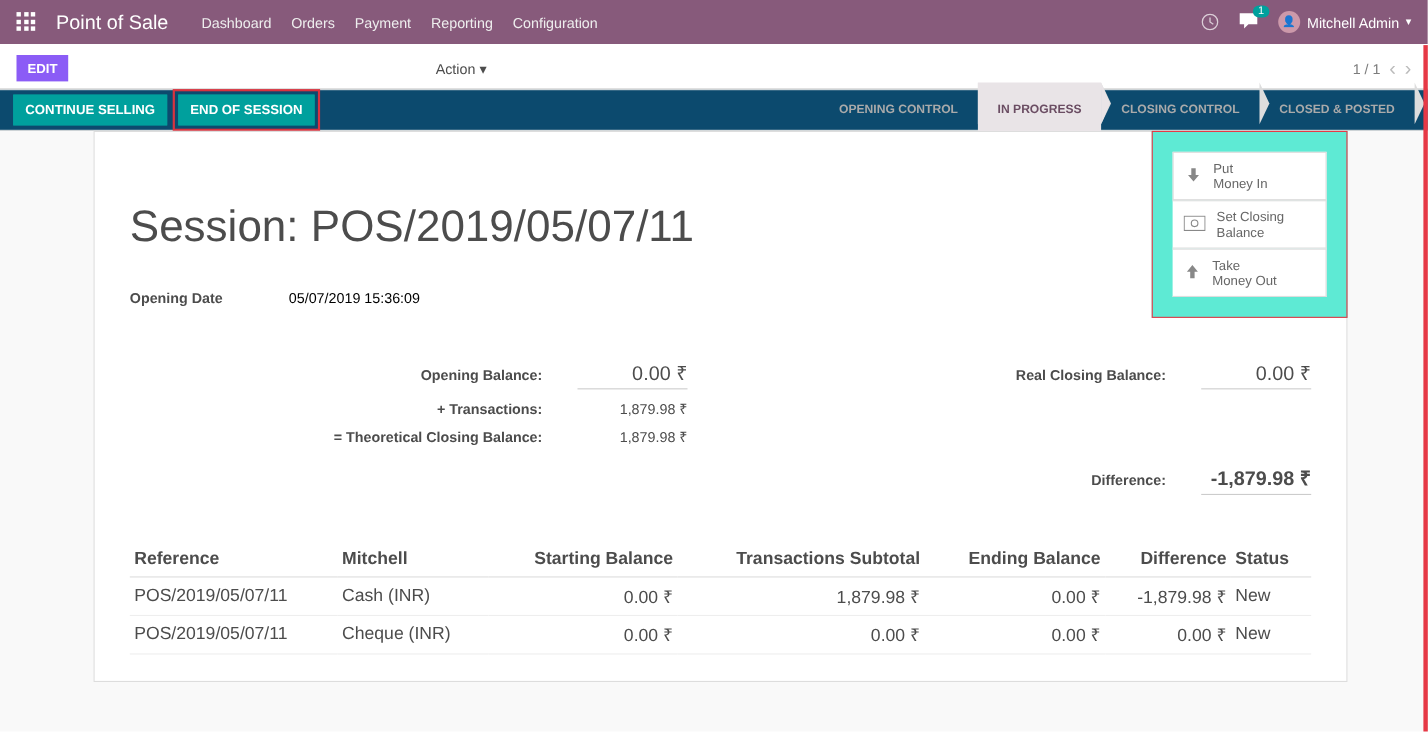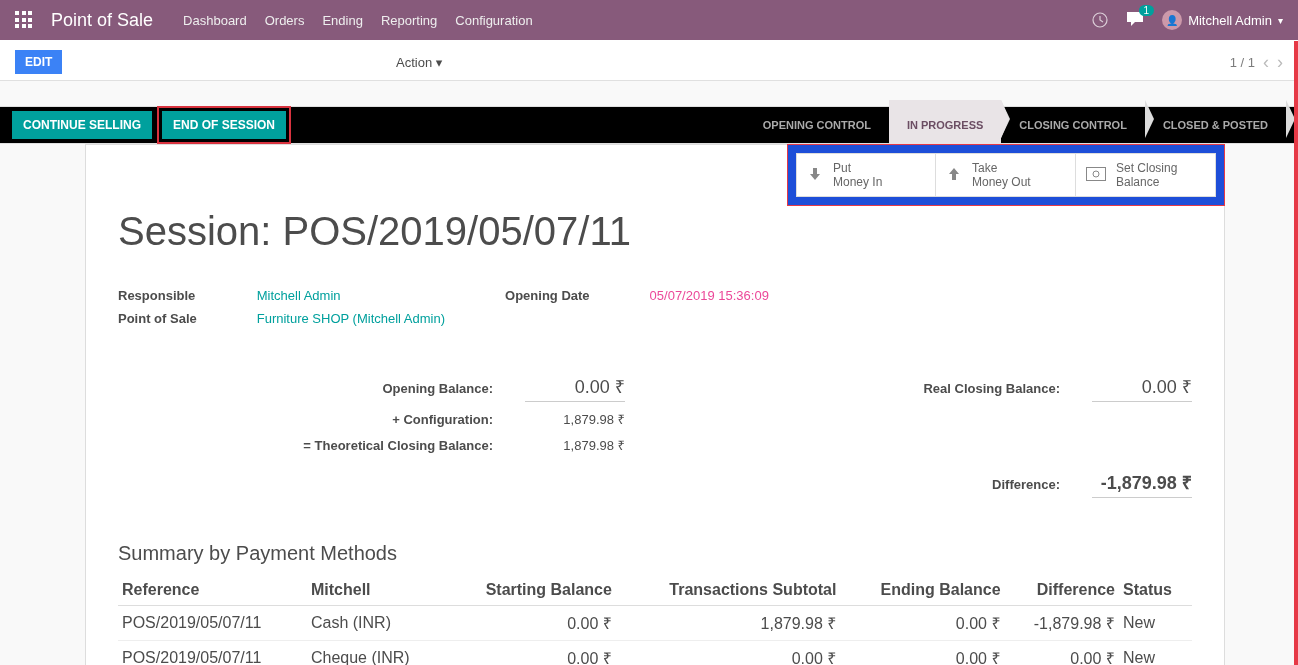--- a/index.html
+++ b/index.html
@@ -15,49 +15,49 @@
 .chat-bubble-svg { fill: #fff; }
 .badge { background: #00a09d; color: #fff; font-size: 10px; border-radius: 8px; padding: 0 5px; position: absolute; top: -6px; right: -10px; }
 .user { display: flex; align-items: center; gap: 6px; cursor: pointer; font-size: 13px; }
 .avatar { width: 20px; height: 20px; border-radius: 50%; background: #c9a; display:flex; align-items:center; justify-content:center; font-size:10px;}
 .caret-down { font-size: 10px; }
 
 .control-panel { background: #fff; padding: 10px 15px 0 15px; border-bottom: 1px solid #e0e0e0; }
 .breadcrumb { font-size: 18px; color: #7c7c7c; margin-bottom: 8px; }
 .breadcrumb .root { color: #00a09d; cursor: pointer; }
 .cp-row { display: flex; align-items: center; margin-bottom: 6px; }
-.btn-edit { background: #3b82f6; color: #fff; border: none; padding: 5px 10px; font-size: 12px; font-weight: 600; cursor: pointer; }
+.btn-edit { background: #8b5cf6; color: #fff; border: none; padding: 5px 10px; font-size: 12px; font-weight: 600; cursor: pointer; }
 .action-dropdown { margin: 0 auto; position: relative; left: -40px; cursor: pointer; font-size: 13px; color: #4c4c4c; }
 .pager { margin-left: auto; display: flex; align-items: center; gap: 8px; color: #7c7c7c; font-size: 13px; }
 .pager .arrow { cursor: pointer; font-size: 18px; color: #bbb; }
 
-.status-row { display: flex; background: #000000; border-top: 1px solid #e0e0e0; border-bottom: 1px solid #e0e0e0; padding: 0 12px; align-items: stretch; height: 38px; margin-top: 25px; }
+.status-row { display: flex; background: #0c4a6e; border-top: 1px solid #e0e0e0; border-bottom: 1px solid #e0e0e0; padding: 0 12px; align-items: stretch; height: 38px; }
 .status-buttons { display: flex; gap: 8px; align-items: center; }
 .btn-primary { background: #00a09d; color: #fff; border: 1px solid #00a09d; padding: 6px 10px; font-size: 12px; font-weight: 600; cursor: pointer; }
 .end-session-highlight { outline: 2px solid #d9333f; outline-offset: 1px; padding: 2px; display:inline-block;}
 .status-stages { margin-left: auto; display: flex; align-items: center; }
 .stage { padding: 0 18px; font-size: 11px; font-weight: 600; color: #aaa; height: 50px; display: flex; align-items: center; position: relative; cursor: pointer; }
 .stage.active { color: #6b4d63; background: #e9e4e7; }
 .stage::after { content:''; position:absolute; right:-8px; top:0; width:0; height:0; border-top:19px solid transparent; border-bottom:19px solid transparent; border-left:8px solid transparent; z-index:1;}
 .stage.active::after { border-left-color: #e9e4e7; }
 .stage::before { content:''; position:absolute; right:-9px; top:0; width:0; height:0; border-top:19px solid transparent; border-bottom:19px solid transparent; border-left:9px solid #ddd; z-index:0;}
 
 .sheet-wrap { padding: 0 15px 30px 85px; }
 .sheet { background: #fff; border: 1px solid #ddd; margin-top: 0; padding: 24px 32px; max-width: 1140px; position: relative; }
-.button-box { position: absolute; top: -1px; right: -1px; display: flex; border: 1px solid #e63946; padding: 8px; background:#1d4ed8;}
+.button-box { position: absolute; top: -1px; right: -1px; display: flex; border: 1px solid #e63946; padding: 18px; background:#5eead4;flex-direction:column;}
 .stat-btn { border: 1px solid #ddd; border-left: none; width: 140px; height: 44px; display: flex; align-items: center; gap: 10px; padding: 0 10px; cursor: pointer; background: #fff;}
 .stat-btn:first-child { border-left: 1px solid #ddd; }
 .stat-btn .icon { color: #888; }
 .stat-btn .label { font-size: 12px; color: #666; line-height: 1.2; }
 h1.title { font-size: 40px; font-weight: 400; color: #4c4c4c; margin-top: 40px; margin-bottom: 30px; }
 .info-grid { display: flex; gap: 60px; margin-bottom: 40px; }
 .info-col { display: table; }
 .info-row { display: table-row; }
 .info-label { display: table-cell; font-weight: 700; font-size: 13px; padding: 4px 60px 4px 0; color: #4c4c4c; }
-.info-value { display: table-cell; font-size: 13px; color: #ec4899; }
+.info-value { display: table-cell; font-size: 13px; color: #000000; }
 .info-value.link { color: #00a09d; cursor: pointer; }
 
 .balance-section { display: flex; gap: 60px; margin-bottom: 40px; }
 .balance-left { flex: 1; }
 .balance-right { flex: 1; }
 .bal-row { display: flex; justify-content: flex-end; align-items: baseline; gap: 32px; padding: 4px 0; }
 .bal-row .lbl { font-weight: 700; font-size: 13px; text-align: right; }
 .bal-row .val { width: 100px; text-align: right; font-size: 13px; }
 .bal-row.big .val { font-size: 18px; font-weight: 500; border-bottom: 1px solid #ccc; padding-bottom: 3px;}
 .bal-row.diff .val { font-size: 18px; font-weight: 600; border-bottom: 1px solid #ccc; padding-bottom: 3px;}
@@ -82,21 +82,21 @@
         <span></span>
         <span></span>
         <span></span>
         <span></span>
         <span></span>
         <span></span>
     </div>
     <div class="brand">Point of Sale</div>
     <div class="nav-item">Dashboard</div>
     <div class="nav-item">Orders</div>
-    <div class="nav-item">Ending</div>
+    <div class="nav-item">Payment</div>
     <div class="nav-item">Reporting</div>
     <div class="nav-item">Configuration</div>
   </div>
   <div class="topbar-right">
     <svg width="16" height="16" viewBox="0 0 16 16" style="opacity:0.7; cursor:pointer;">
         <circle cx="8" cy="8" r="7" fill="none" stroke="#fff" stroke-width="1.2"></circle>
         <path d="M8 4v4l3 2" stroke="#fff" stroke-width="1.2" fill="none"></path>
       </svg>
     <div class="chat-badge" style="cursor:pointer;">
       <svg class="chat-bubble-svg" width="18" height="16" viewBox="0 0 18 16">
@@ -149,89 +149,78 @@
         <span class="icon">
           <svg width="16" height="16" viewBox="0 0 16 16">
               <path d="M4 2h6v6h3l-5 6-5-6h3V2h-2z" fill="#888"></path>
             </svg>
         </span>
         <span class="label" style="white-space:pre-line;">Put
 Money In</span>
       </div>
       <div class="stat-btn">
         <span class="icon">
-          <svg width="16" height="16" viewBox="0 0 16 16">
-              <path d="M8 2l5 6h-3v6H6V8H3l5-6z" fill="#888"></path>
-            </svg>
-        </span>
-        <span class="label" style="white-space:pre-line;">Take
-Money Out</span>
-      </div>
-      <div class="stat-btn">
-        <span class="icon">
           <svg width="20" height="14" viewBox="0 0 20 14">
               <rect x="0.5" y="0.5" width="19" height="13" fill="none" stroke="#888"></rect>
               <circle cx="10" cy="7" r="3" fill="none" stroke="#888"></circle>
             </svg>
         </span>
         <span class="label" style="white-space:pre-line;">Set Closing
 Balance</span>
       </div>
+      <div class="stat-btn">
+        <span class="icon">
+          <svg width="16" height="16" viewBox="0 0 16 16">
+              <path d="M8 2l5 6h-3v6H6V8H3l5-6z" fill="#888"></path>
+            </svg>
+        </span>
+        <span class="label" style="white-space:pre-line;">Take
+Money Out</span>
+      </div>
     </div>
 
     <h1 class="title">Session: POS/2019/05/07/11</h1>
 
     <div class="info-grid">
-      <div class="info-col">
-        <div class="info-row">
-          <div class="info-label">Responsible</div>
-          <div class="info-value link">Mitchell Admin</div>
-        </div>
-        <div class="info-row">
-          <div class="info-label">Point of Sale</div>
-          <div class="info-value link">Furniture SHOP (Mitchell Admin)</div>
-        </div>
-      </div>
       <div class="info-col">
         <div class="info-row">
           <div class="info-label">Opening Date</div>
           <div class="info-value">05/07/2019 15:36:09</div>
         </div>
       </div>
     </div>
 
     <div class="balance-section">
       <div class="balance-left">
         <div class="bal-row big">
             <span class="lbl">Opening Balance:</span>
             <span class="val">0.00 ₹</span>
           </div>
         <div class="bal-row">
-            <span class="lbl">+ Configuration:</span>
+            <span class="lbl">+ Transactions:</span>
             <span class="val">1,879.98 ₹</span>
           </div>
         <div class="bal-row">
             <span class="lbl">= Theoretical Closing Balance:</span>
             <span class="val">1,879.98 ₹</span>
           </div>
       </div>
       <div class="balance-right">
         <div class="bal-row big">
             <span class="lbl">Real Closing Balance:</span>
             <span class="val">0.00 ₹</span>
           </div>
         <div style="height:60px;"></div>
         <div class="bal-row diff">
             <span class="lbl">Difference:</span>
             <span class="val">-1,879.98 ₹</span>
           </div>
       </div>
     </div>
 
-    <h2 class="summary-title">Summary by Payment Methods</h2>
     <table class="summary">
       <thead>
         <tr>
           <th>Reference</th>
           <th>Mitchell</th>
           <th class="num">Starting Balance</th>
           <th class="num">Transactions Subtotal</th>
           <th class="num">Ending Balance</th>
           <th class="num">Difference</th>
           <th>Status</th>

